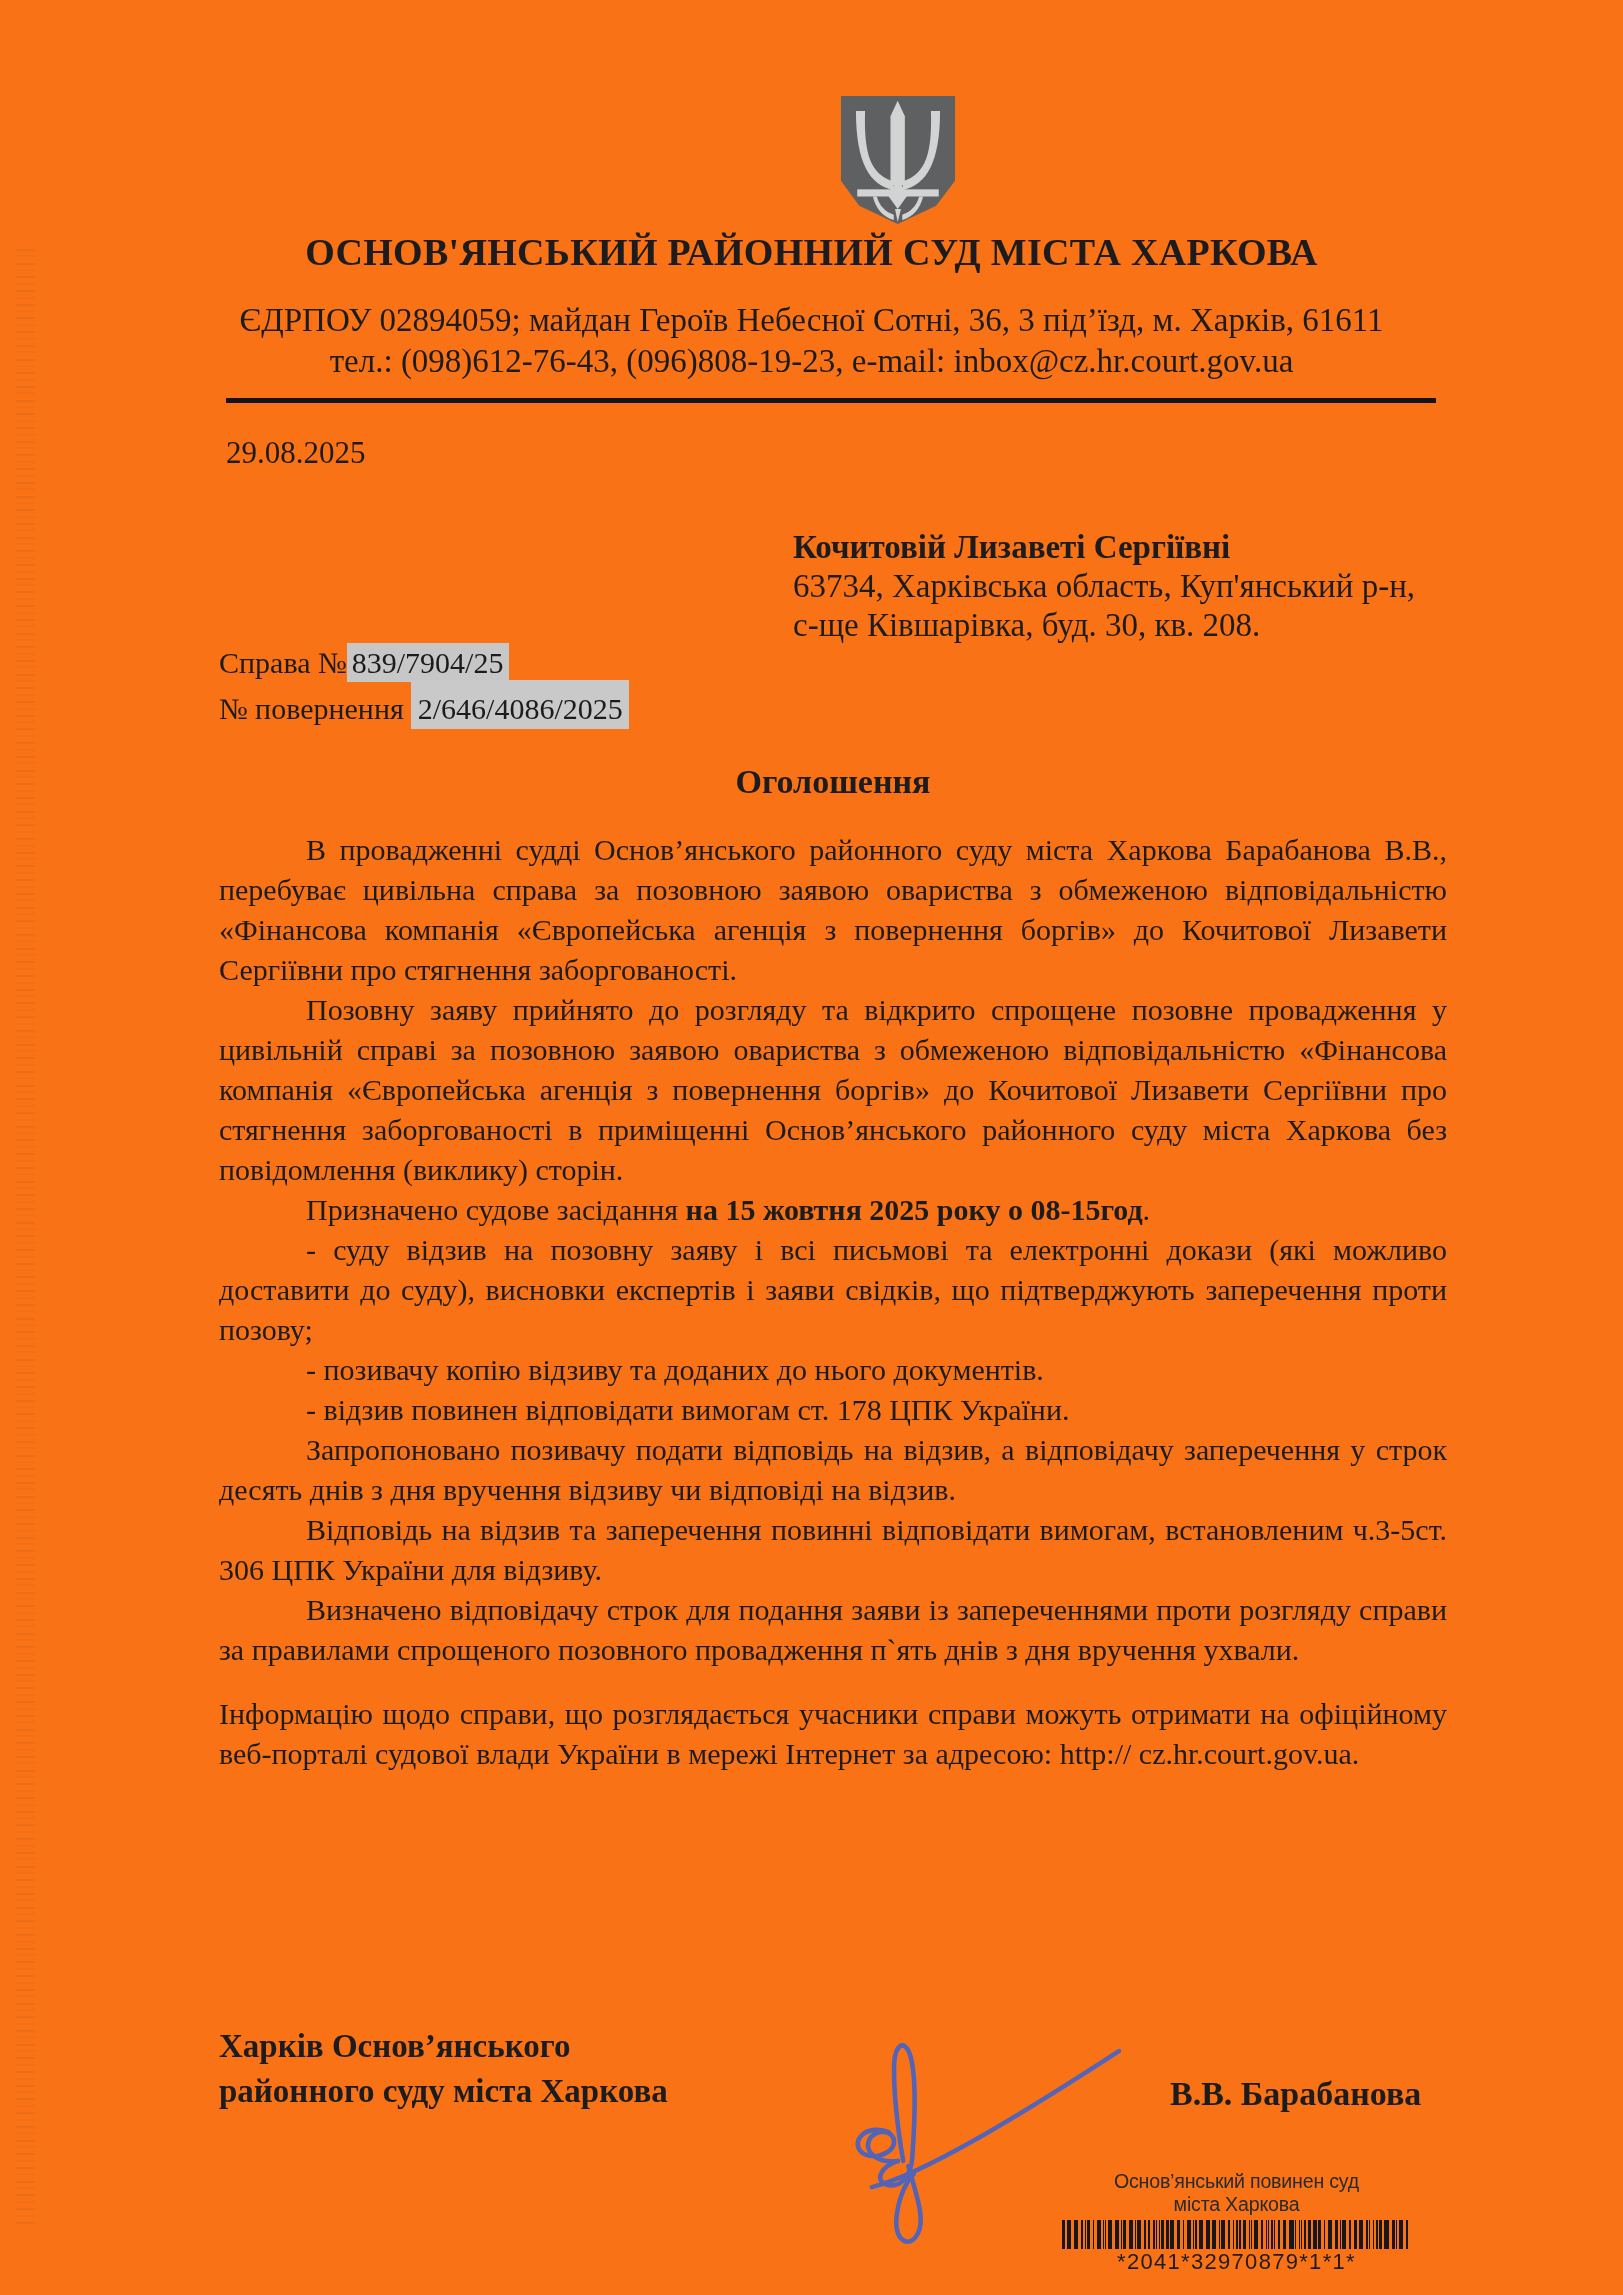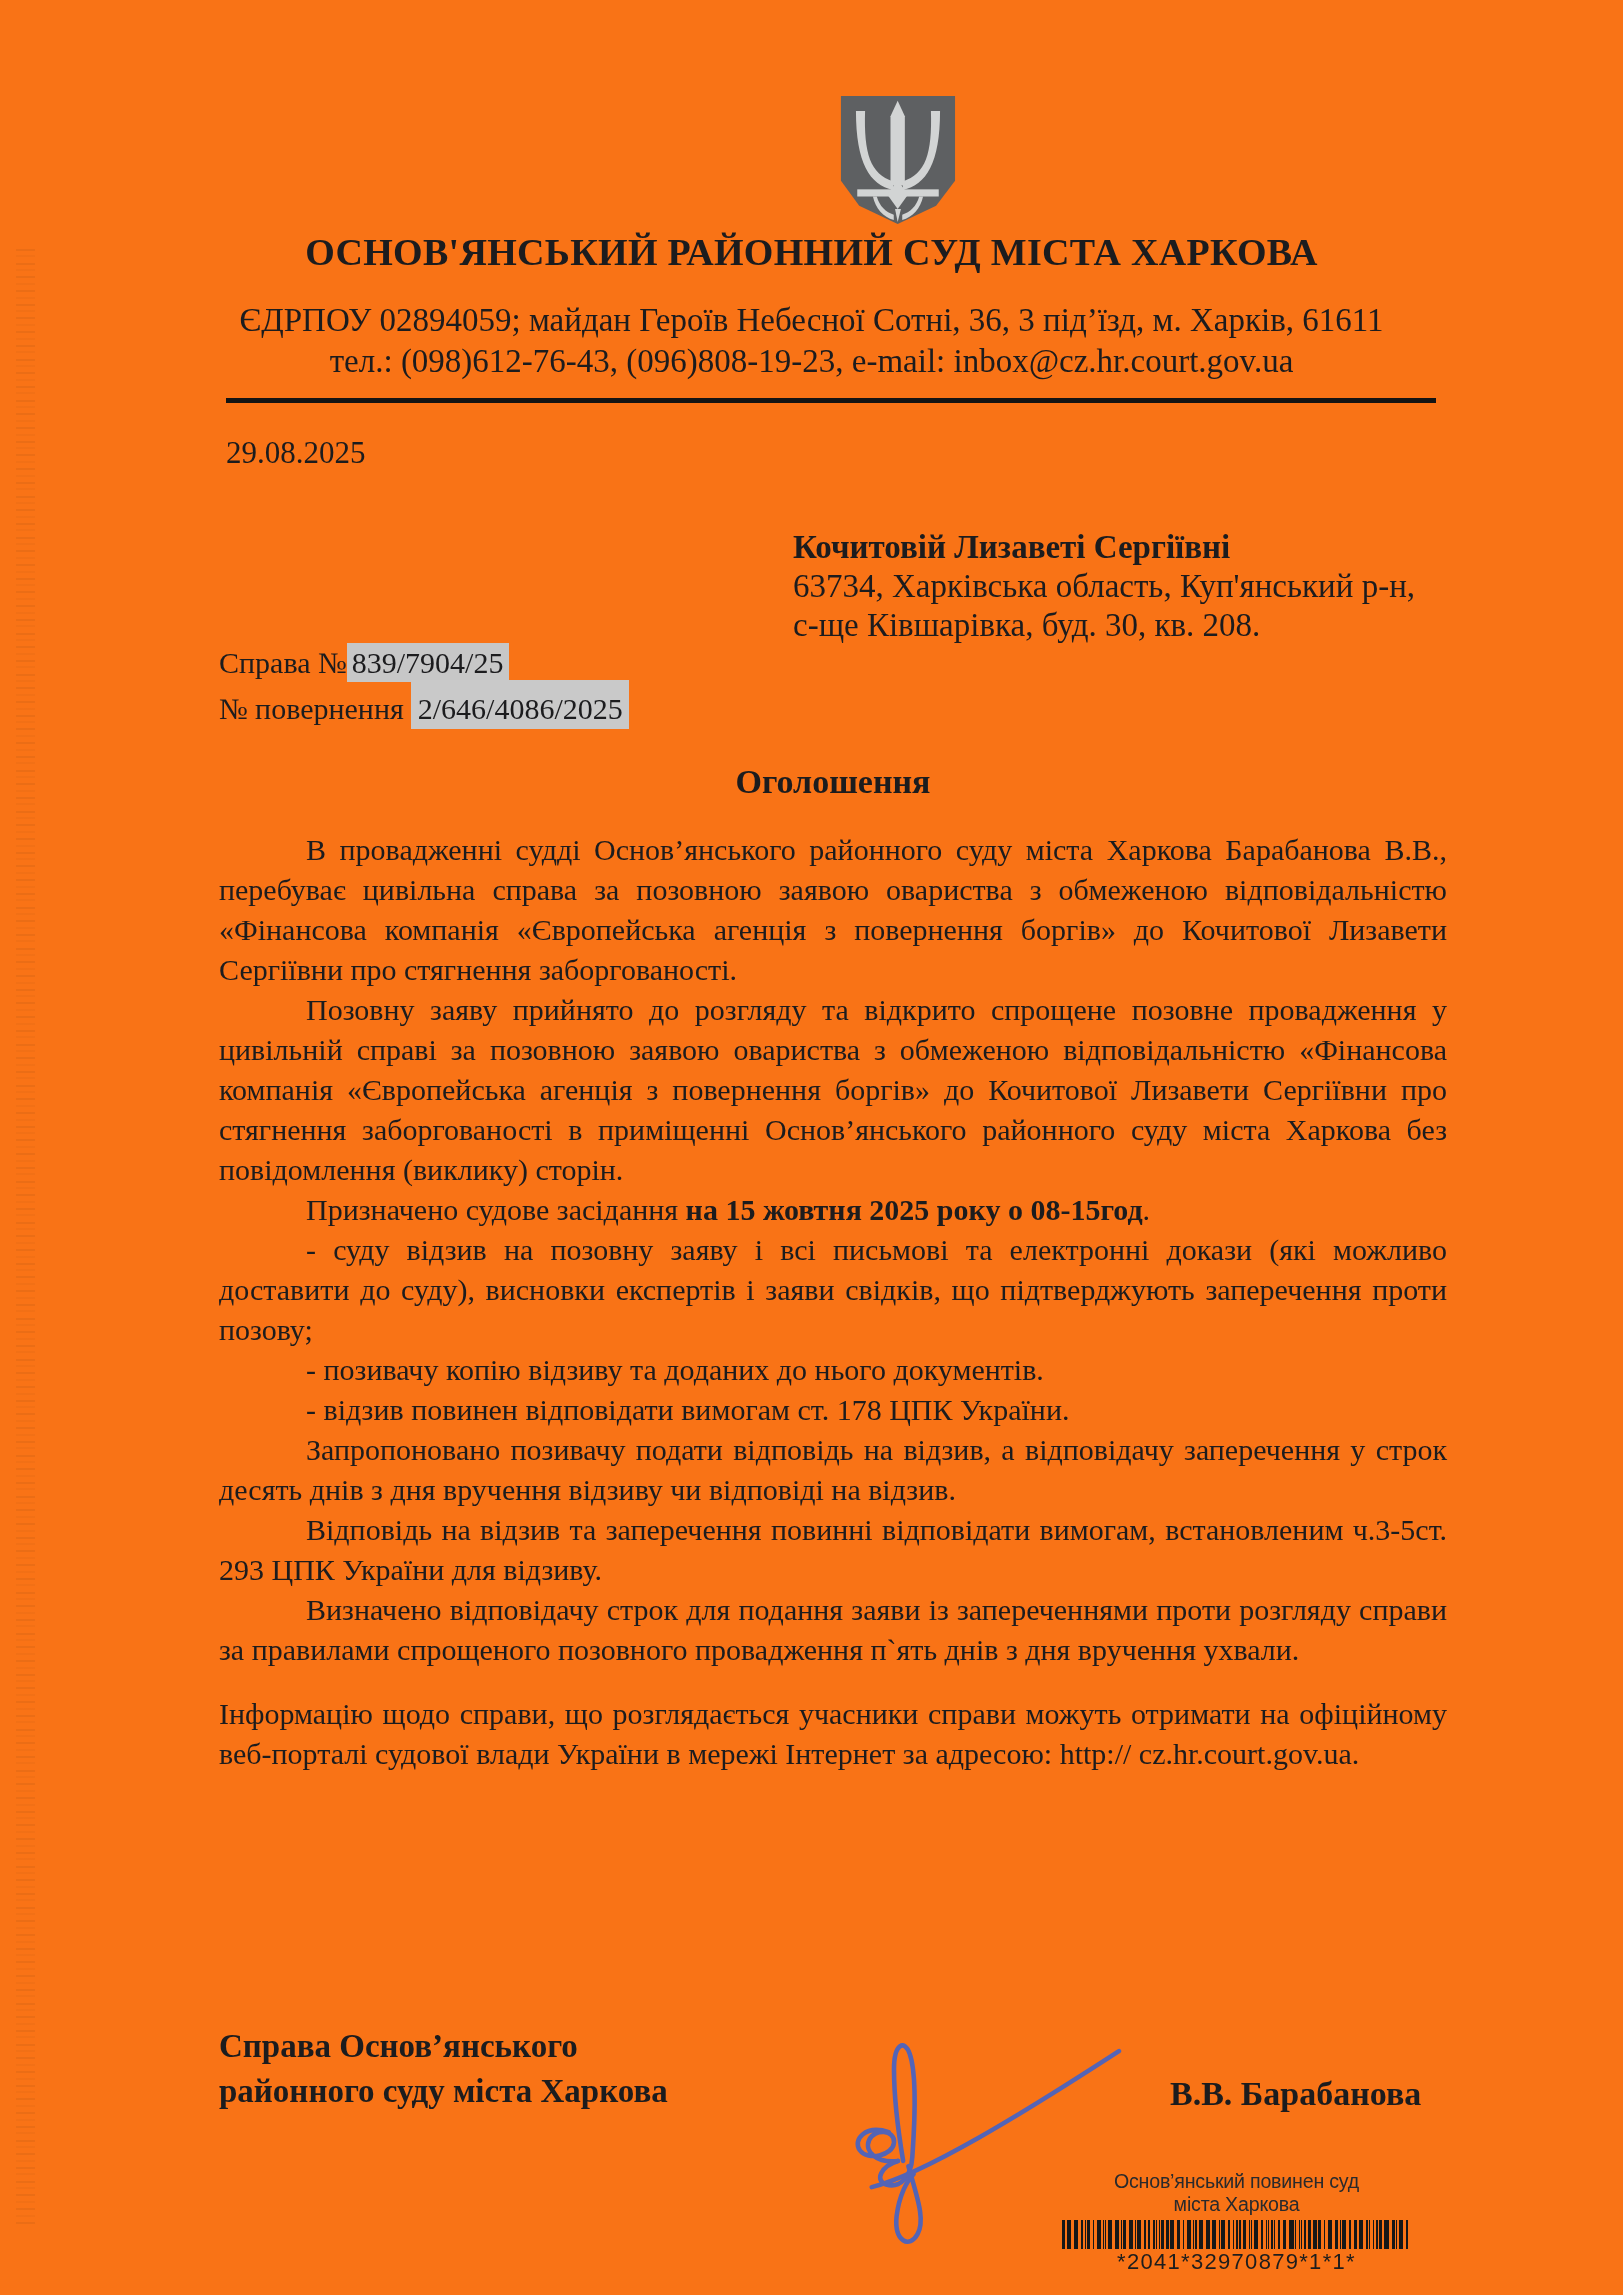--- a/index.html
+++ b/index.html
@@ -115,27 +115,27 @@
   <div class="doc-title">Оголошення</div>
 
   <div class="body-text">
     <p>В провадженні судді Основ’янського районного суду міста Харкова Барабанова В.В., перебуває цивільна справа за позовною заявою овариства з обмеженою відповідальністю «Фінансова компанія «Європейська агенція з повернення боргів» до Кочитової Лизавети Сергіївни про стягнення заборгованості.</p>
     <p>Позовну заяву прийнято до розгляду та відкрито спрощене позовне провадження у цивільній справі за позовною заявою овариства з обмеженою відповідальністю «Фінансова компанія «Європейська агенція з повернення боргів» до Кочитової Лизавети Сергіївни про стягнення заборгованості в приміщенні Основ’янського районного суду міста Харкова без повідомлення (виклику) сторін.</p>
     <p><span>Призначено судове засідання </span><span class="b">на 15 жовтня 2025 року о 08-15год</span><span>.</span></p>
     <p>- суду відзив на позовну заяву і всі письмові та електронні докази (які можливо доставити до суду), висновки експертів і заяви свідків, що підтверджують заперечення проти позову;</p>
     <p>- позивачу копію відзиву та доданих до нього документів.</p>
     <p>- відзив повинен відповідати вимогам ст. 178 ЦПК України.</p>
     <p>Запропоновано позивачу подати відповідь на відзив, а відповідачу заперечення у строк десять днів з дня вручення відзиву чи відповіді на відзив.</p>
-    <p>Відповідь на відзив та заперечення повинні відповідати вимогам, встановленим ч.3-5ст. 293 ЦПК України для відзиву.</p>
+    <p>Відповідь на відзив та заперечення повинні відповідати вимогам, встановленим ч.3-5ст. 306 ЦПК України для відзиву.</p>
     <p>Визначено відповідачу строк для подання заяви із запереченнями проти розгляду справи за правилами спрощеного позовного провадження п`ять днів з дня вручення ухвали.</p>
     <p class="no-indent">Інформацію щодо справи, що розглядається учасники справи можуть отримати на офіційному веб-порталі судової влади України в мережі Інтернет за адресою: http:// cz.hr.court.gov.ua.</p>
   </div>
 
   <div class="judge-title">
-    <div>Справа Основ’янського</div>
+    <div>Харків Основ’янського</div>
     <div>районного суду міста Харкова</div>
   </div>
 
   <div class="signature">
     <svg viewBox="0 0 520 380" width="340" height="249" xmlns="http://www.w3.org/2000/svg">
       <g fill="none" stroke="#4663c4" stroke-width="7" stroke-linecap="round" opacity=".92">
         <path d="M96,188 C60,176 40,200 52,216 C64,232 102,224 104,204 C106,184 74,182 66,200 C58,218 78,236 110,232"></path>
         <path d="M110,232 C84,240 74,262 92,268 C112,274 130,258 132,226 C136,170 138,96 128,68 C120,46 104,52 104,92 C104,140 112,196 118,232"></path>
         <path d="M70,272 C150,252 300,160 448,64"></path>
         <path d="M126,240 C140,290 152,322 140,344 C128,366 104,356 108,316 C112,284 124,262 134,252"></path>

